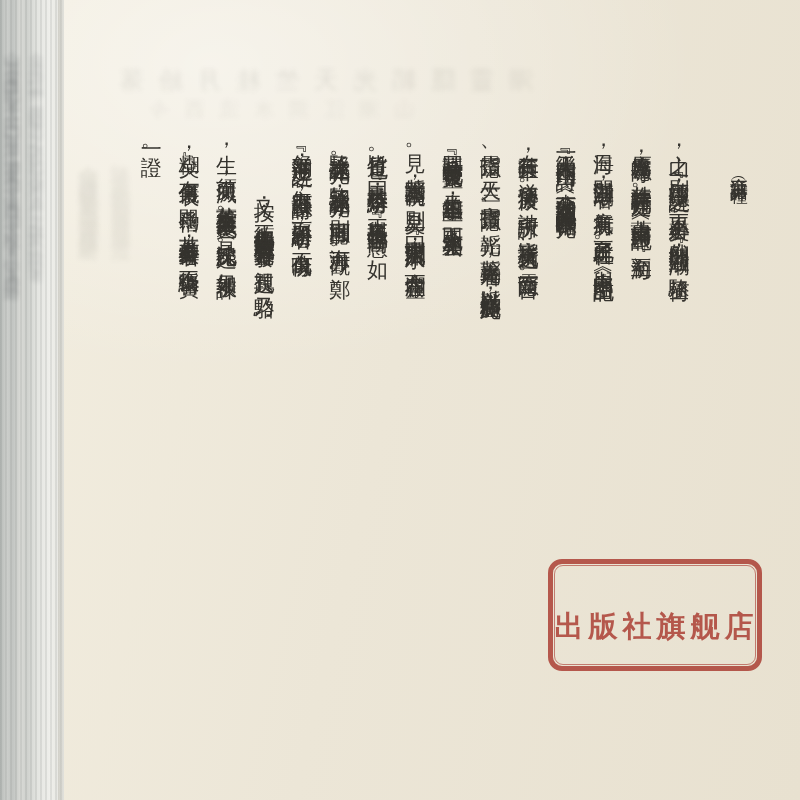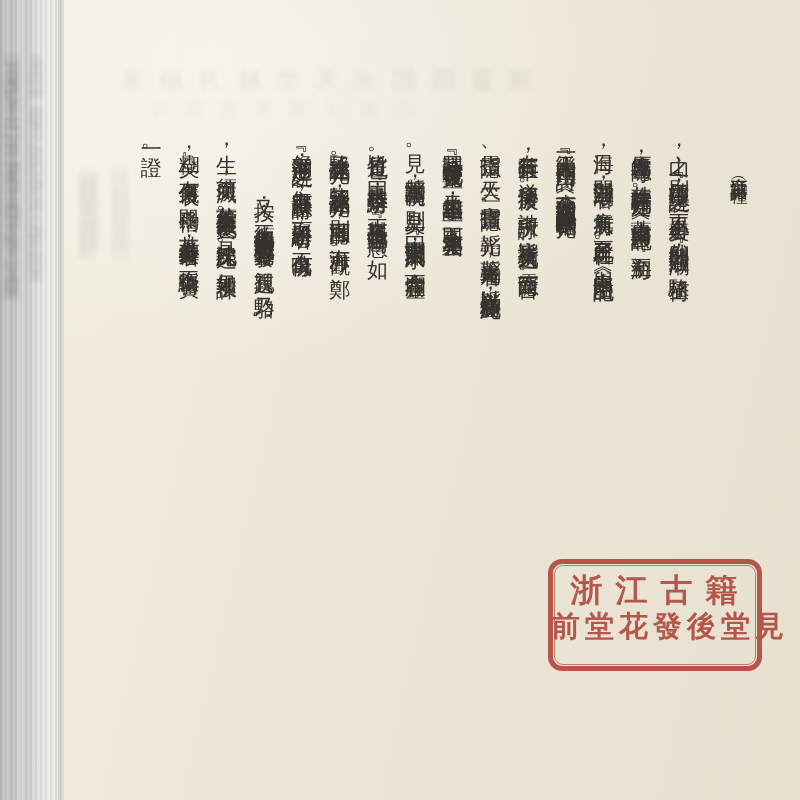--- a/index.html
+++ b/index.html
@@ -138,18 +138,17 @@
         <div class="tcol" style="left: 262.7px; top: 138px; height: 662px;">駱丞之詠在韜光。知駱丞之詠在韜光，則潮固可聽，海亦可觀。鄭</div>
         <div class="tcol" style="left: 225px; top: 138px; height: 662px;">舒『湖不通江』之説，亦無容引以證詩，而聚訟紛紛者，不萬喙俱可</div>
         <div class="tcol" style="left: 187.3px; top: 182.8px; height: 617.2px;">又按：正德九年揚州府海門縣城東有古墓見發，視其題，乃駱</div>
         <div class="tcol" style="left: 149.6px; top: 138px; height: 662px;">生，須臾而滅，蓋英雄之靈爽未散也。見《沈氏紀述》。如果被誅</div>
         <div class="tcol" style="left: 111.9px; top: 138px; height: 662px;">糊』矣，有何儀表？即爲僧，其墓上必有禪家名目，不復稱駱賓</div>
         <div class="tcol" style="left: 74.2px; top: 138px; height: 662px;">一證。</div>
       </div>
 
     <div id="stamp" style="color: rgb(192, 84, 77);">
       <div id="stamp-frame"></div>
-      <div class="stamp-cn" id="stamp-line1">浙江古籍</div>
-      <div class="stamp-cn" id="stamp-line2">前堂花發後堂見</div>
+      <div class="stamp-cn" id="stamp-line2">出版社旗舰店</div>
     </div>
 
   </div>
 </div>
 
 </body></html>

